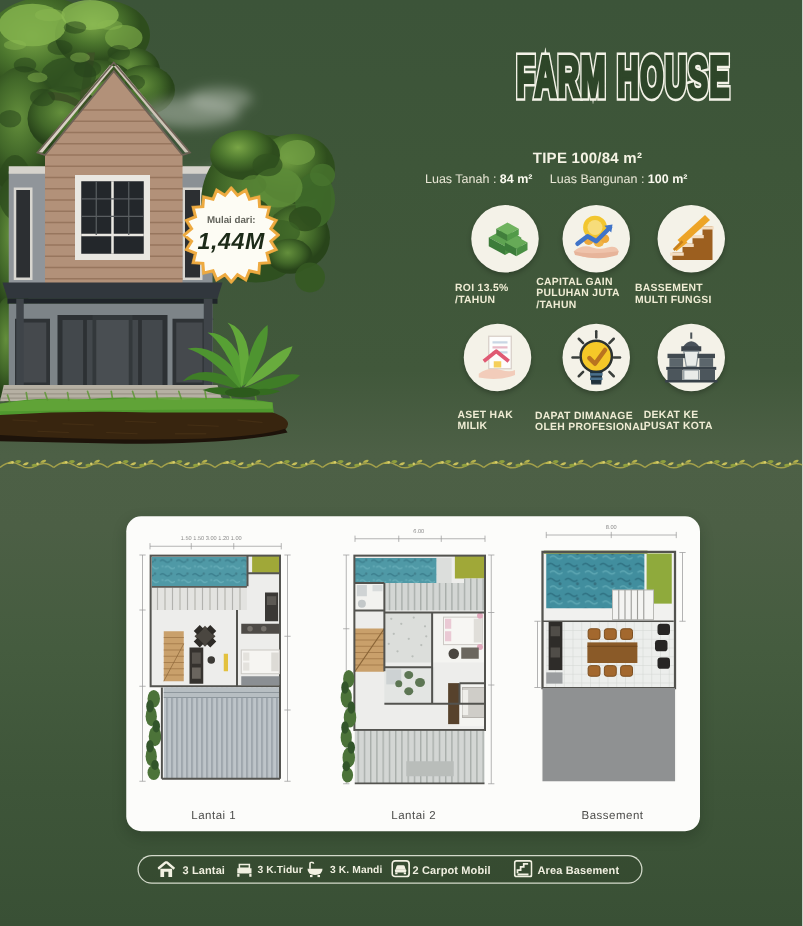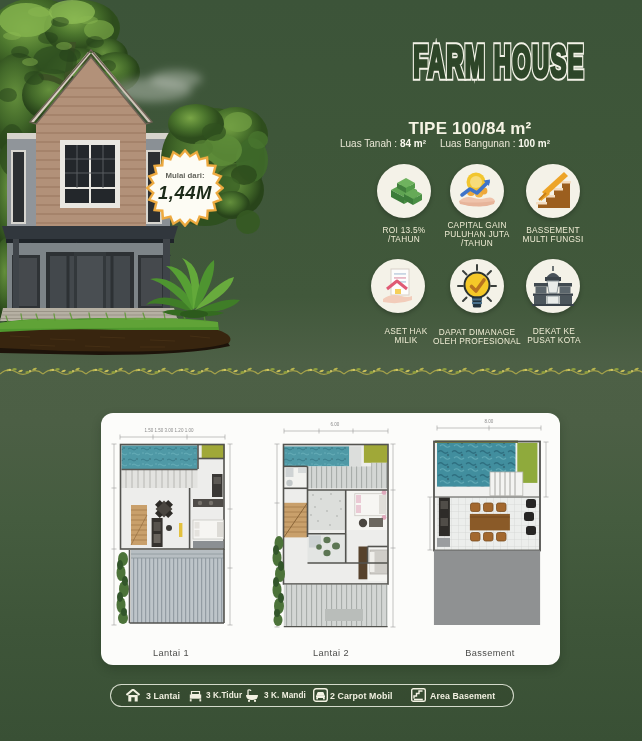--- a/index.html
+++ b/index.html
@@ -1,21 +1,21 @@
 <!DOCTYPE html>
 <html><head>
 <meta charset="utf-8">
 <style>
   html,body{margin:0;padding:0;}
   body{width:642px;height:741px;overflow:hidden;font-family:"Liberation Sans",sans-serif;}
   #page{position:relative;width:642px;height:741px;overflow:hidden;
     background:linear-gradient(180deg,#3c5439 0%,#3e5639 18%,#41583b 40%,#4d6046 49%,#4c5f45 57%,#455c3f 70%,#3e5539 85%,#395035 100%);}
   .abs{position:absolute;}
   .circ{width:54px;height:54px;border-radius:50%;background:#f4f2e8;box-shadow:0 2px 4px rgba(0,0,0,.25);}
-  .cap{text-align:center;color:#efecd4;font-weight:normal;font-size:8.3px;line-height:9.2px;letter-spacing:.25px;}
+  .cap{color:#efecd4;font-weight:bold;font-size:8.3px;line-height:9.2px;letter-spacing:.25px;}
 </style>
 </head>
 <body>
 <div id="page">
 
   <div class="abs" style="left:0;top:0;width:340px;height:360px;">
     <svg width="340" height="360" viewBox="0 0 340 360" xmlns="http://www.w3.org/2000/svg">
       <defs>
         <filter id="blur4" x="-50%" y="-50%" width="200%" height="200%">
             <feGaussianBlur stdDeviation="4.5"></feGaussianBlur>
@@ -252,21 +252,21 @@
     <svg width="190" height="46" viewBox="0 0 190 46">
       <g transform="translate(95,39) scale(0.66,1.25)">
         <text x="0" y="0" text-anchor="middle" font-family="Liberation Sans,sans-serif" font-weight="bold" font-size="36" letter-spacing="2" fill="none" stroke="#f3f2e7" stroke-width="6">FARM HOUSE</text>
         <text x="0" y="0" text-anchor="middle" font-family="Liberation Sans,sans-serif" font-weight="bold" font-size="36" letter-spacing="2" fill="#2e4629" stroke="#2e4629" stroke-width="2.8">FARM HOUSE</text>
       </g>
     </svg>
   </div>
 
 
   <div class="abs" style="left:340px;top:119px;width:260px;text-align:center;color:#f5f3e4;
-    font-size:17px;font-weight:bold;letter-spacing:.2px;">TIPE 100/84 m²</div>
+    font-size:12px;font-weight:bold;letter-spacing:.2px;">TIPE 100/84 m²</div>
 
   <div class="abs" style="left:290px;top:138px;width:310px;text-align:center;color:#e9e7d6;
     font-size:10px;white-space:nowrap;">Luas Tanah : <b style="color:#fbfaf0">84 m²</b>&nbsp;&nbsp;&nbsp;&nbsp;&nbsp;Luas Bangunan : <b style="color:#fbfaf0">100 m²</b></div>
 
   <div id="icons">
 
     <div class="abs circ" style="left:377px;top:164px;">
       <svg width="54" height="54" viewBox="0 0 54 54">
         <g>
           <path d="M14 26 L27 19 L40 26 L27 33 Z" fill="#5ea352"></path>

